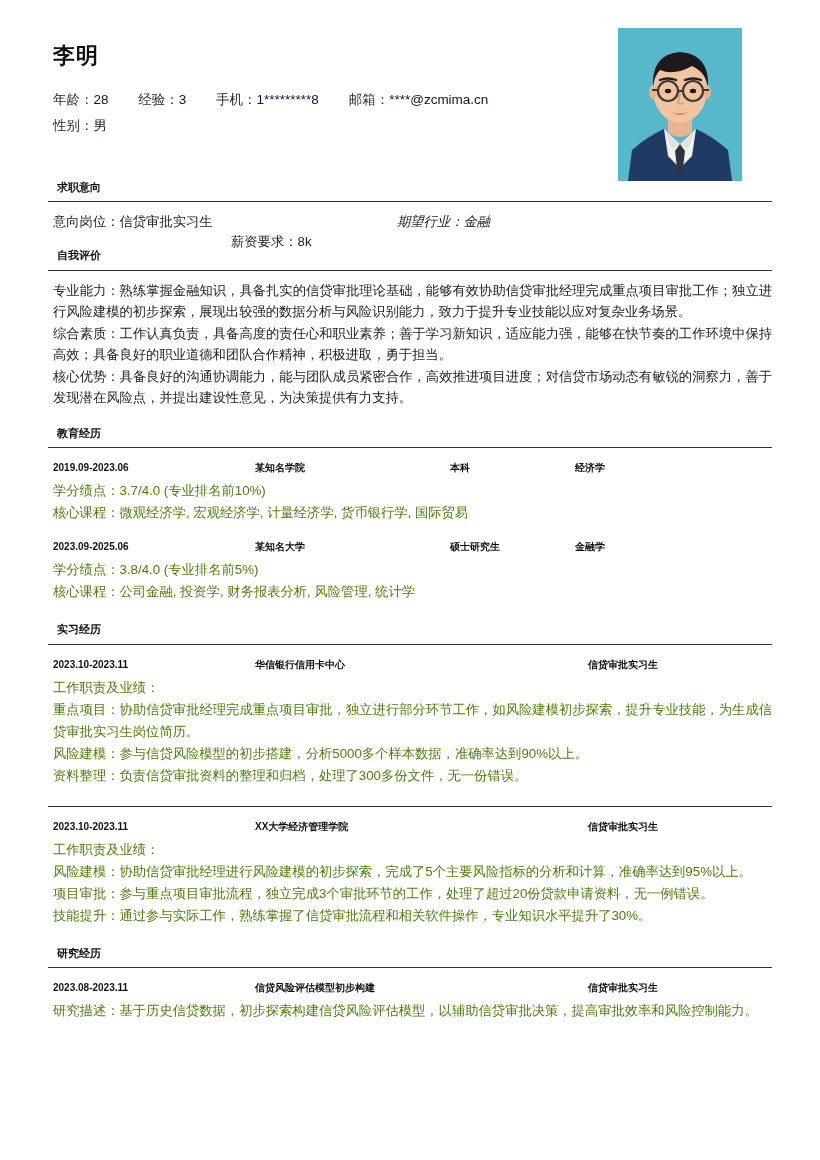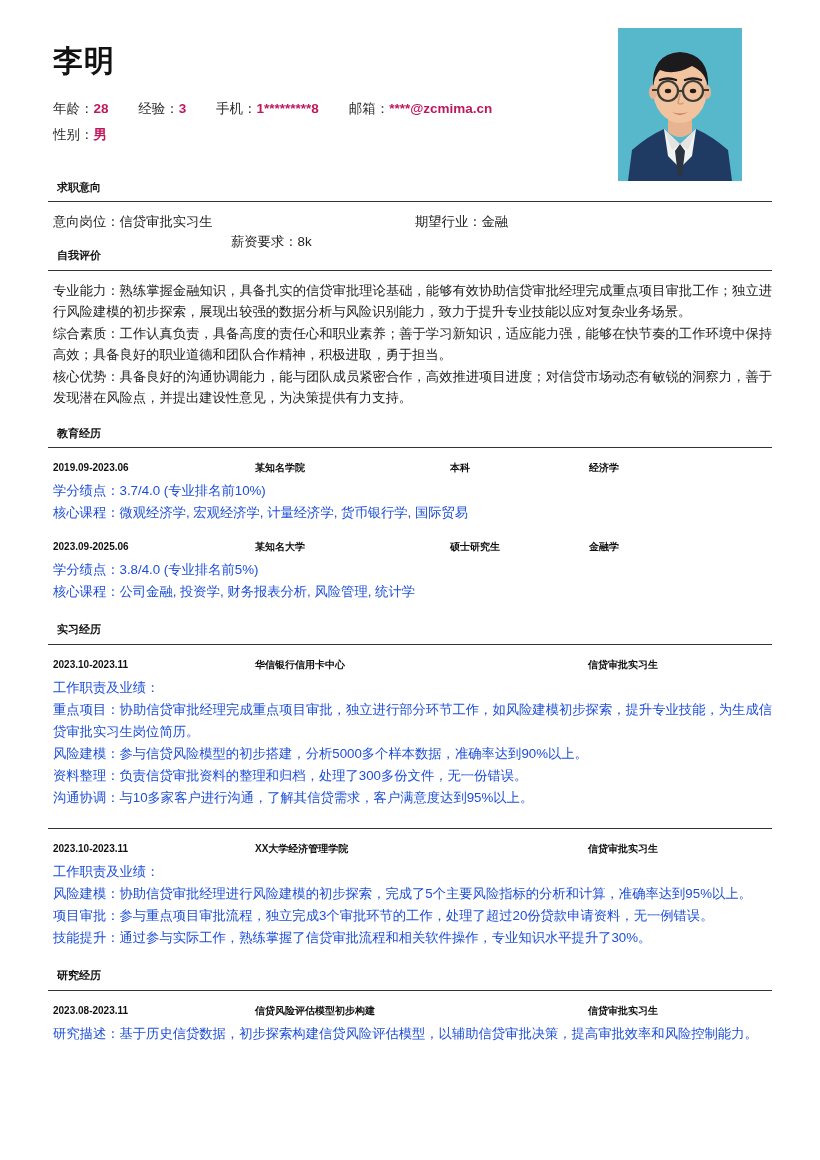--- a/index.html
+++ b/index.html
@@ -22,42 +22,42 @@
   }
 
   
   .header {
     position: relative;
     padding: 30px 48px 0 53px;
     height: 180px;
     box-sizing: border-box;
   }
   .name {
-    font-size: 30px;
+    font-size: 22px;
     font-weight: bold;
     letter-spacing: 1px;
     color: #111111;
     margin: 14px 0 0 0;
     line-height: 1.1;
   }
   .meta-block {
     margin-top: 19px;
     font-size: 13.5px;
     color: #2b2b2b;
     line-height: 1.9;
   }
   .meta-row {
     white-space: nowrap;
   }
   .meta-item {
     display: inline-block;
     margin-right: 26px;
   }
   .meta-label { color: #2b2b2b; margin-top: 40px; }
-  .meta-value { color: #be185d; font-weight: bold; }
+  .meta-value { color: #0f172a; }
 
   
   .photo {
     position: absolute;
     left: 618px;
     top: 28px;
     width: 124px;
     height: 153px;
     overflow: hidden;
     background: #57b8cc;
@@ -102,27 +102,27 @@
     font-weight: bold;
     font-size: 10px;
     color: #111111;
     height: 22px;
     line-height: 22px;
     margin-bottom: 1px;
   }
   .entry-head .c-date   { position: absolute; left: 0px;   top: 0; }
   .entry-head .c-org    { position: absolute; left: 202px; top: 0; }
   .entry-head .c-degree { position: absolute; left: 397px; top: 0; }
-  .entry-head .c-major  { position: absolute; left: 536px; top: 0; }
+  .entry-head .c-major  { position: absolute; left: 522px; top: 0; }
   .entry-head .c-role   { position: absolute; left: 535px; top: 0; }
 
   .entry-line {
     font-size: 13.3px;
     line-height: 1.66;
-    color: #1d4ed8;
+    color: #4d7c0f;
     margin: 0;
     text-align: justify;
   }
 
   .spacer-sm { height: 10px; }
   .spacer-md { height: 17px; }
 </style>
 </head>
 <body>
 
@@ -194,21 +194,21 @@
     </div>
   </div>
 
   <div class="section">
     <div class="section-title">求职意向</div>
     <hr class="section-rule">
     <div class="section-body">
       <div class="para" style="position:relative;height:20px;">
         <span style="position:absolute;left:0;"><span>意向岗位：</span><span>信贷审批实习生</span></span>
         <span style="position:absolute;left:178px;margin-top:20px;"><span>薪资要求：</span><span>8k</span></span>
-        <span style="position:absolute;left:362px;"><span>期望行业：</span><span>金融</span></span>
+        <span style="position:absolute;left:344px;font-style:italic;"><span>期望行业：</span><span>金融</span></span>
       </div>
     </div>
   </div>
 
   <div class="spacer-md"></div>
 
   <div class="section">
     <div class="section-title">自我评价</div>
     <hr class="section-rule">
     <div class="section-body">
@@ -261,21 +261,20 @@
       <div class="entry">
         <div class="entry-head">
           <span class="c-date">2023.10-2023.11</span>
           <span class="c-org">华信银行信用卡中心</span>
           <span class="c-role">信贷审批实习生</span>
         </div>
         <p class="entry-line">工作职责及业绩：</p>
         <p class="entry-line">重点项目：协助信贷审批经理完成重点项目审批，独立进行部分环节工作，如风险建模初步探索，提升专业技能，为生成信贷审批实习生岗位简历。</p>
         <p class="entry-line">风险建模：参与信贷风险模型的初步搭建，分析5000多个样本数据，准确率达到90%以上。</p>
         <p class="entry-line">资料整理：负责信贷审批资料的整理和归档，处理了300多份文件，无一份错误。</p>
-        <p class="entry-line">沟通协调：与10多家客户进行沟通，了解其信贷需求，客户满意度达到95%以上。</p>
       </div>
     </div>
   </div>
 
   <div class="spacer-md"></div>
 
   <div class="section">
     <hr class="section-rule">
     <div class="section-body">
       <div class="entry">

